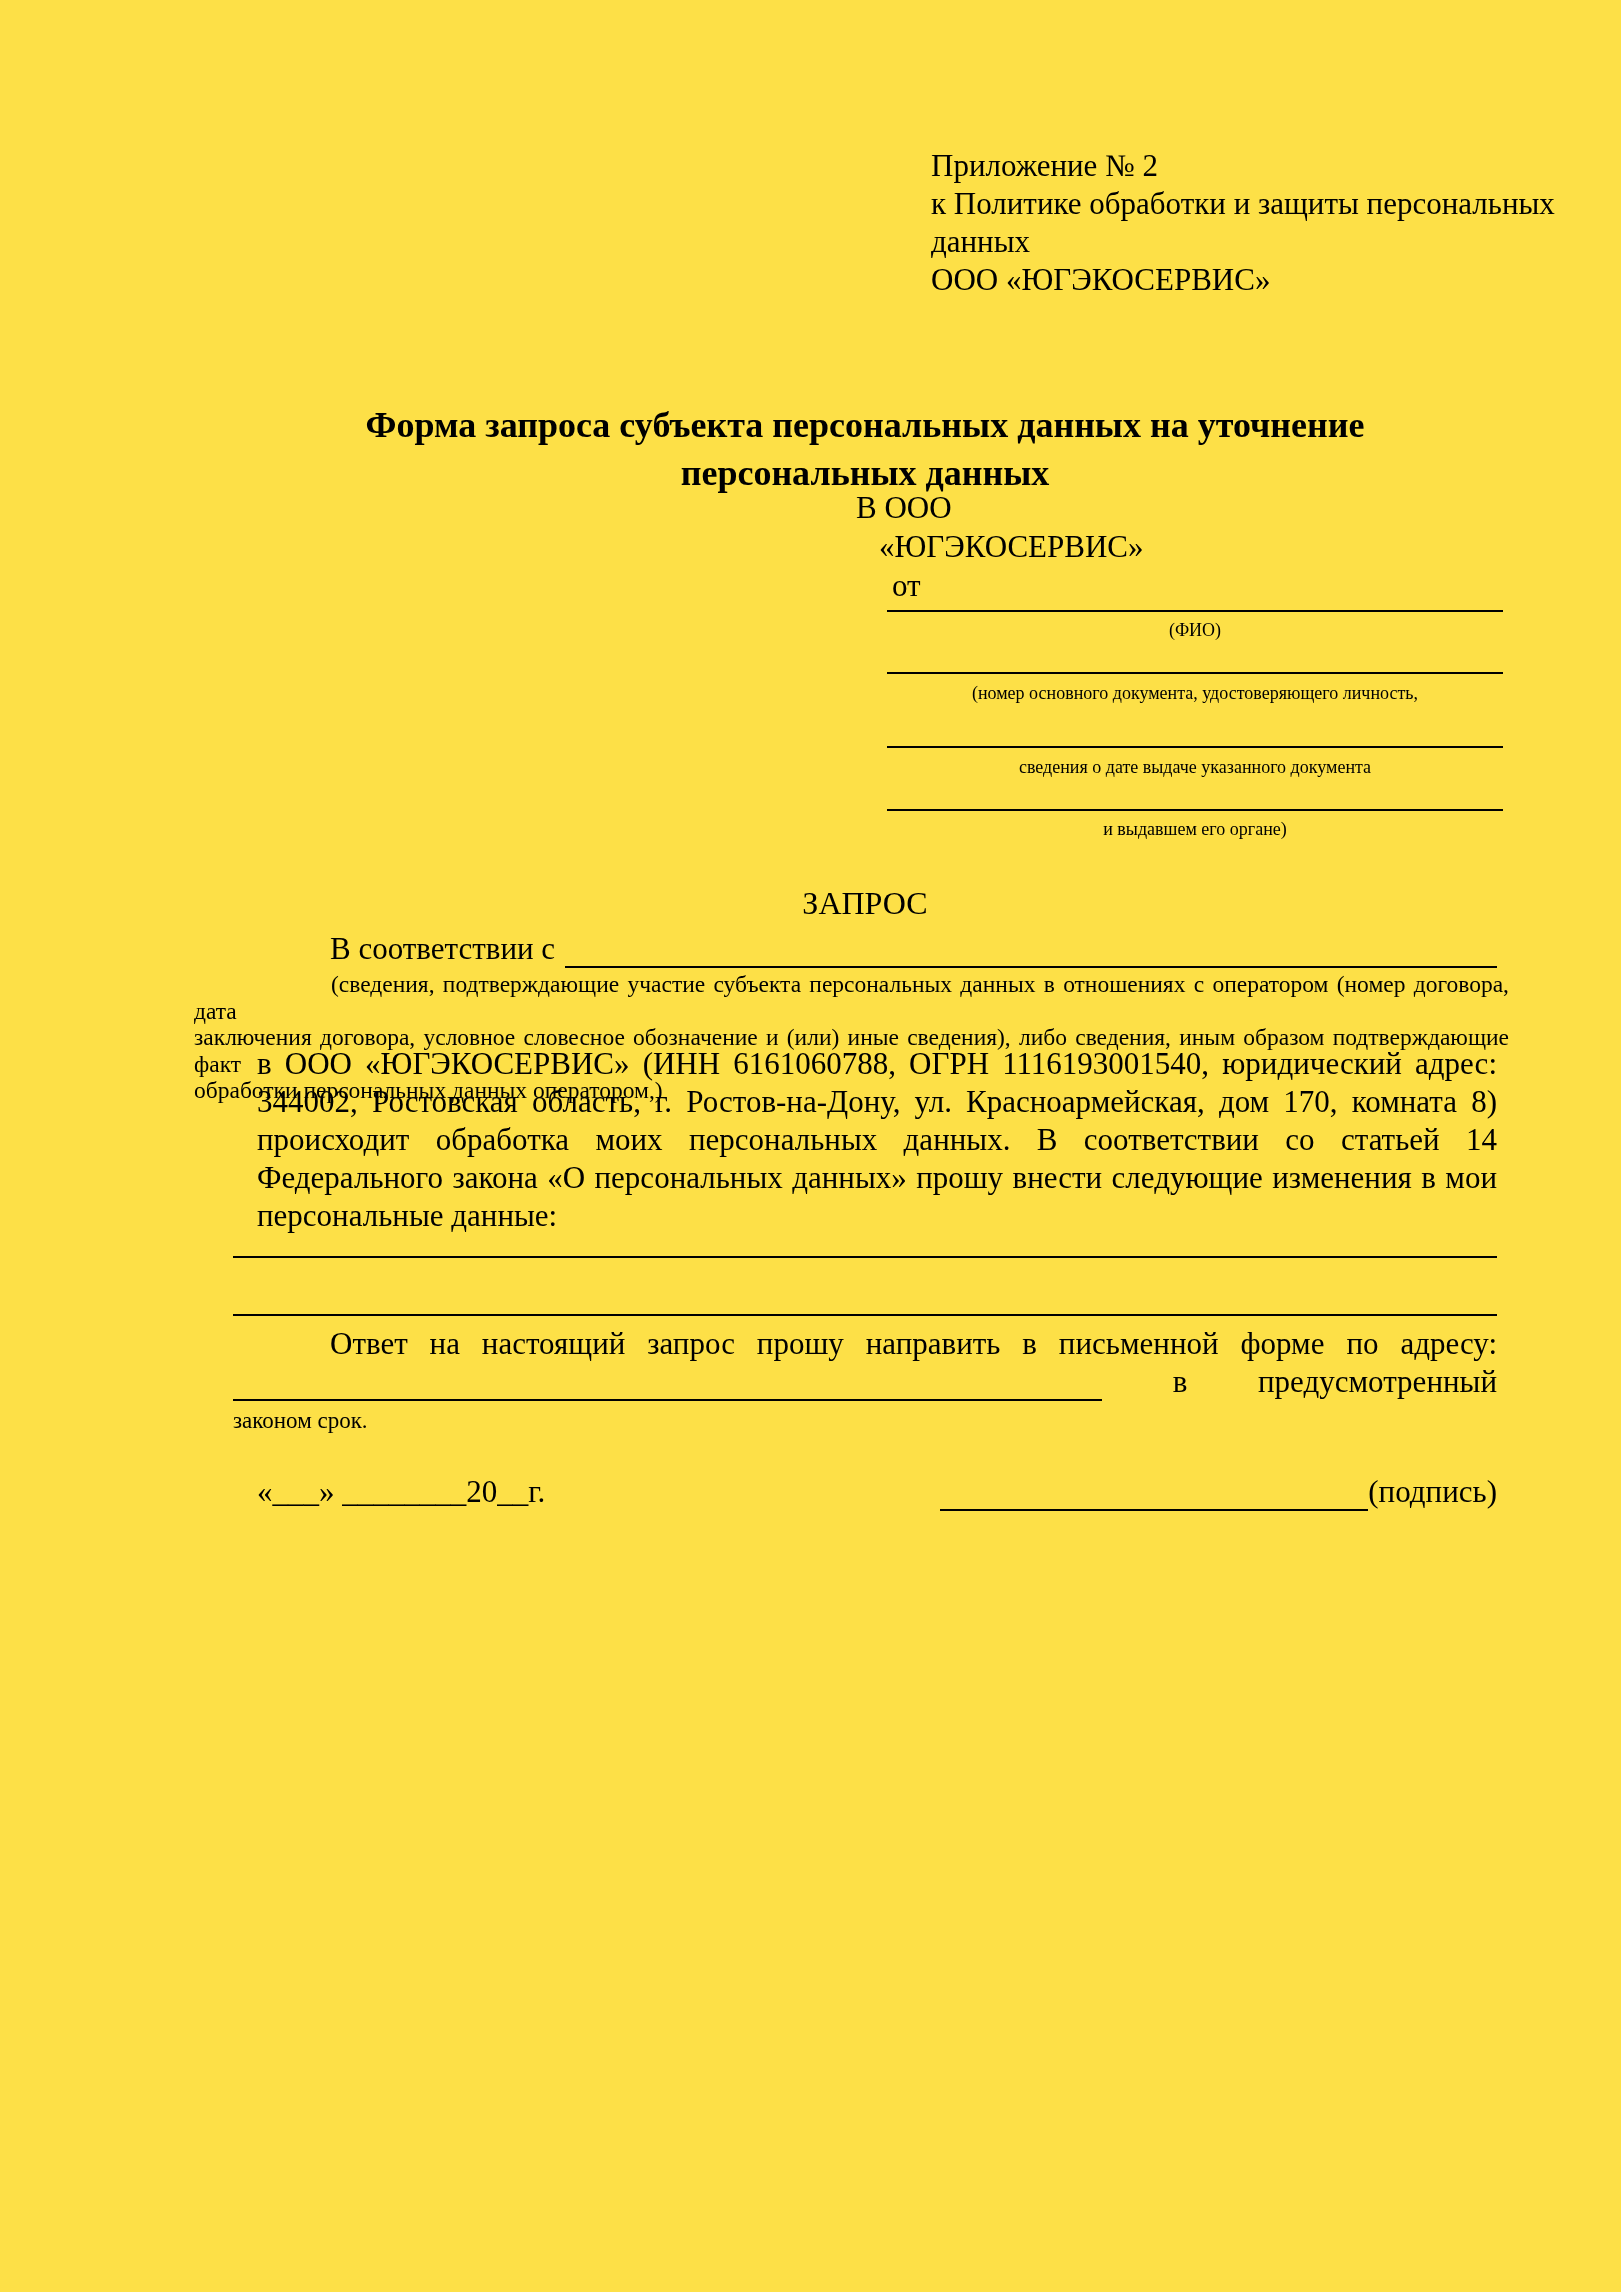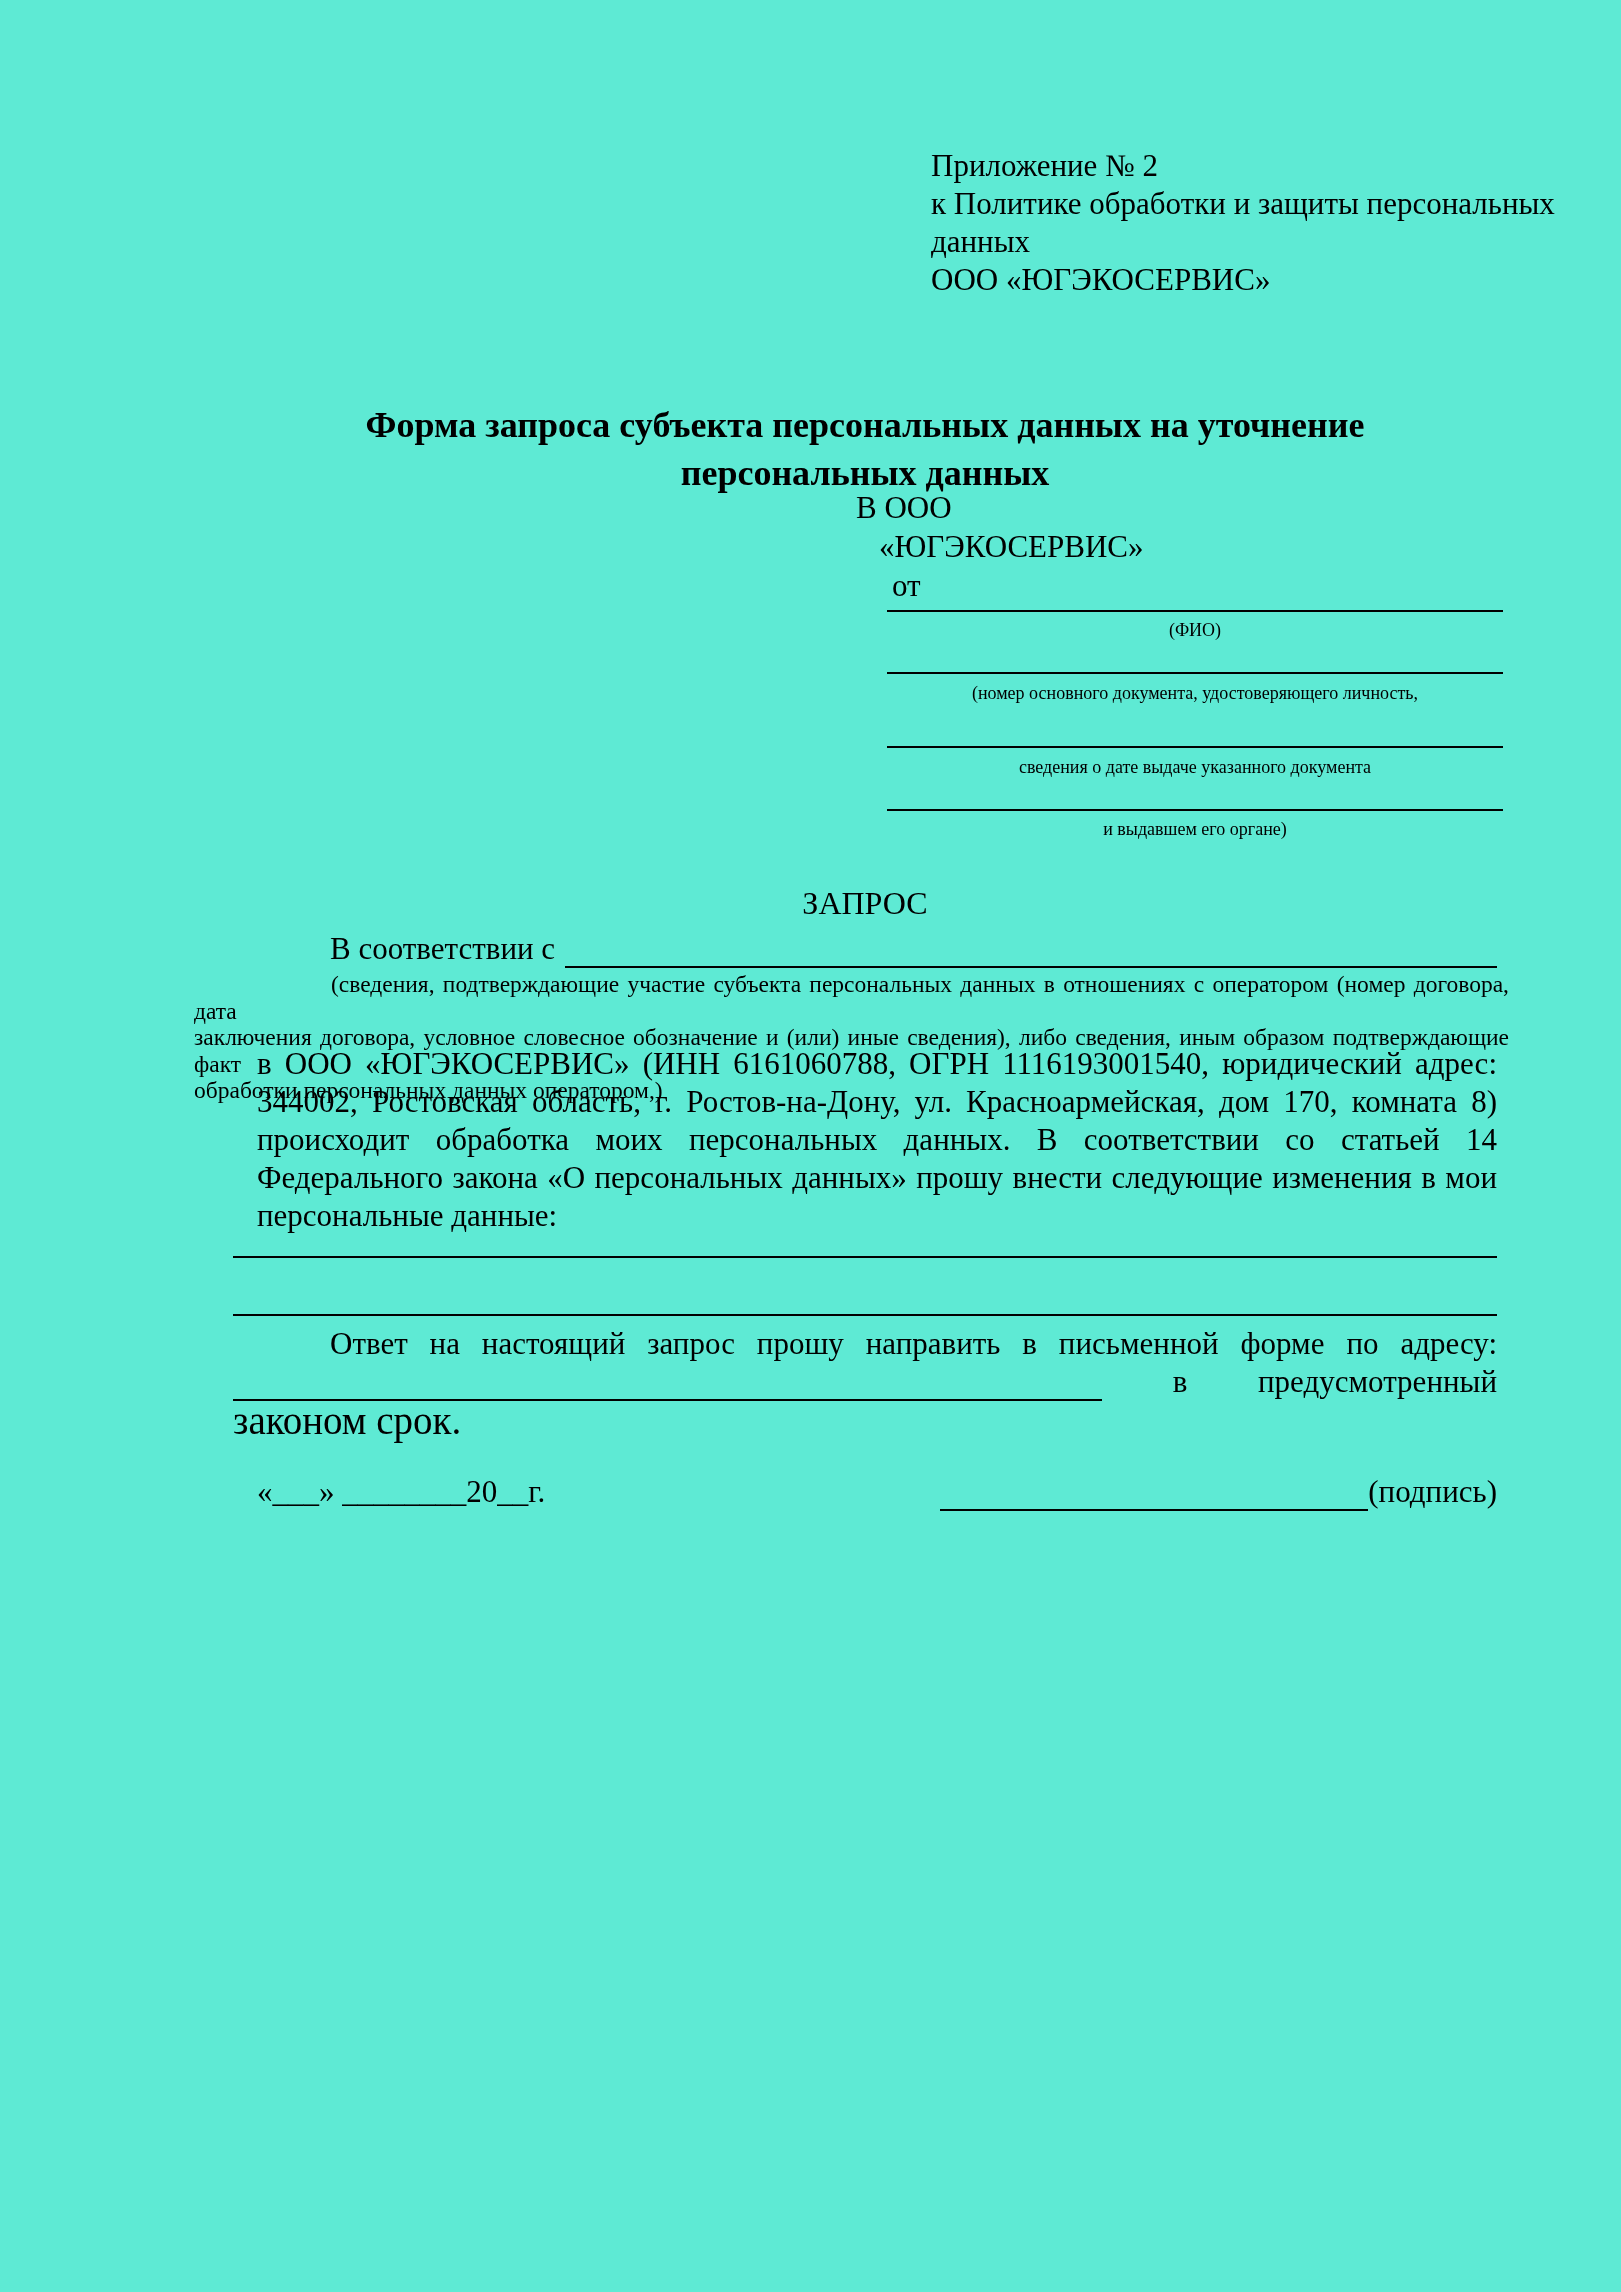--- a/index.html
+++ b/index.html
@@ -4,21 +4,21 @@
 <style>
   html, body {
     margin: 0;
     padding: 0;
     background: #ffffff;
   }
   .page {
     position: relative;
     width: 1621px;
     height: 2293px;
-    background: #5eead4;
+    background: #fde047;
     color: #000000;
     font-family: "Liberation Serif", "DejaVu Serif", serif;
     overflow: hidden;
   }
   .abs { position: absolute; }
 
   
   .appendix-note {
     left: 931px; top: 147px;
     font-size: 31px; line-height: 38px;
@@ -112,21 +112,21 @@
     display: flex; align-items: flex-end; justify-content: space-between;
     font-size: 31px; line-height: 38px;
   }
   .reply-l2 .address-fill {
     width: 869px;
     border-bottom: 2.9px solid #000;
     height: 31px;
   }
   .reply-l3 {
     left: 233px; top: 1402px;
-    font-size: 39px; line-height: 38px;
+    font-size: 23px; line-height: 38px;
     white-space: nowrap;
   }
 
   
   .footer-row {
     left: 233px; top: 1470px; width: 1264px; height: 41px;
     display: flex; align-items: flex-end;
     font-size: 31px; line-height: 39px;
   }
   .footer-row .date-field { white-space: nowrap; margin-left: 24px; }

